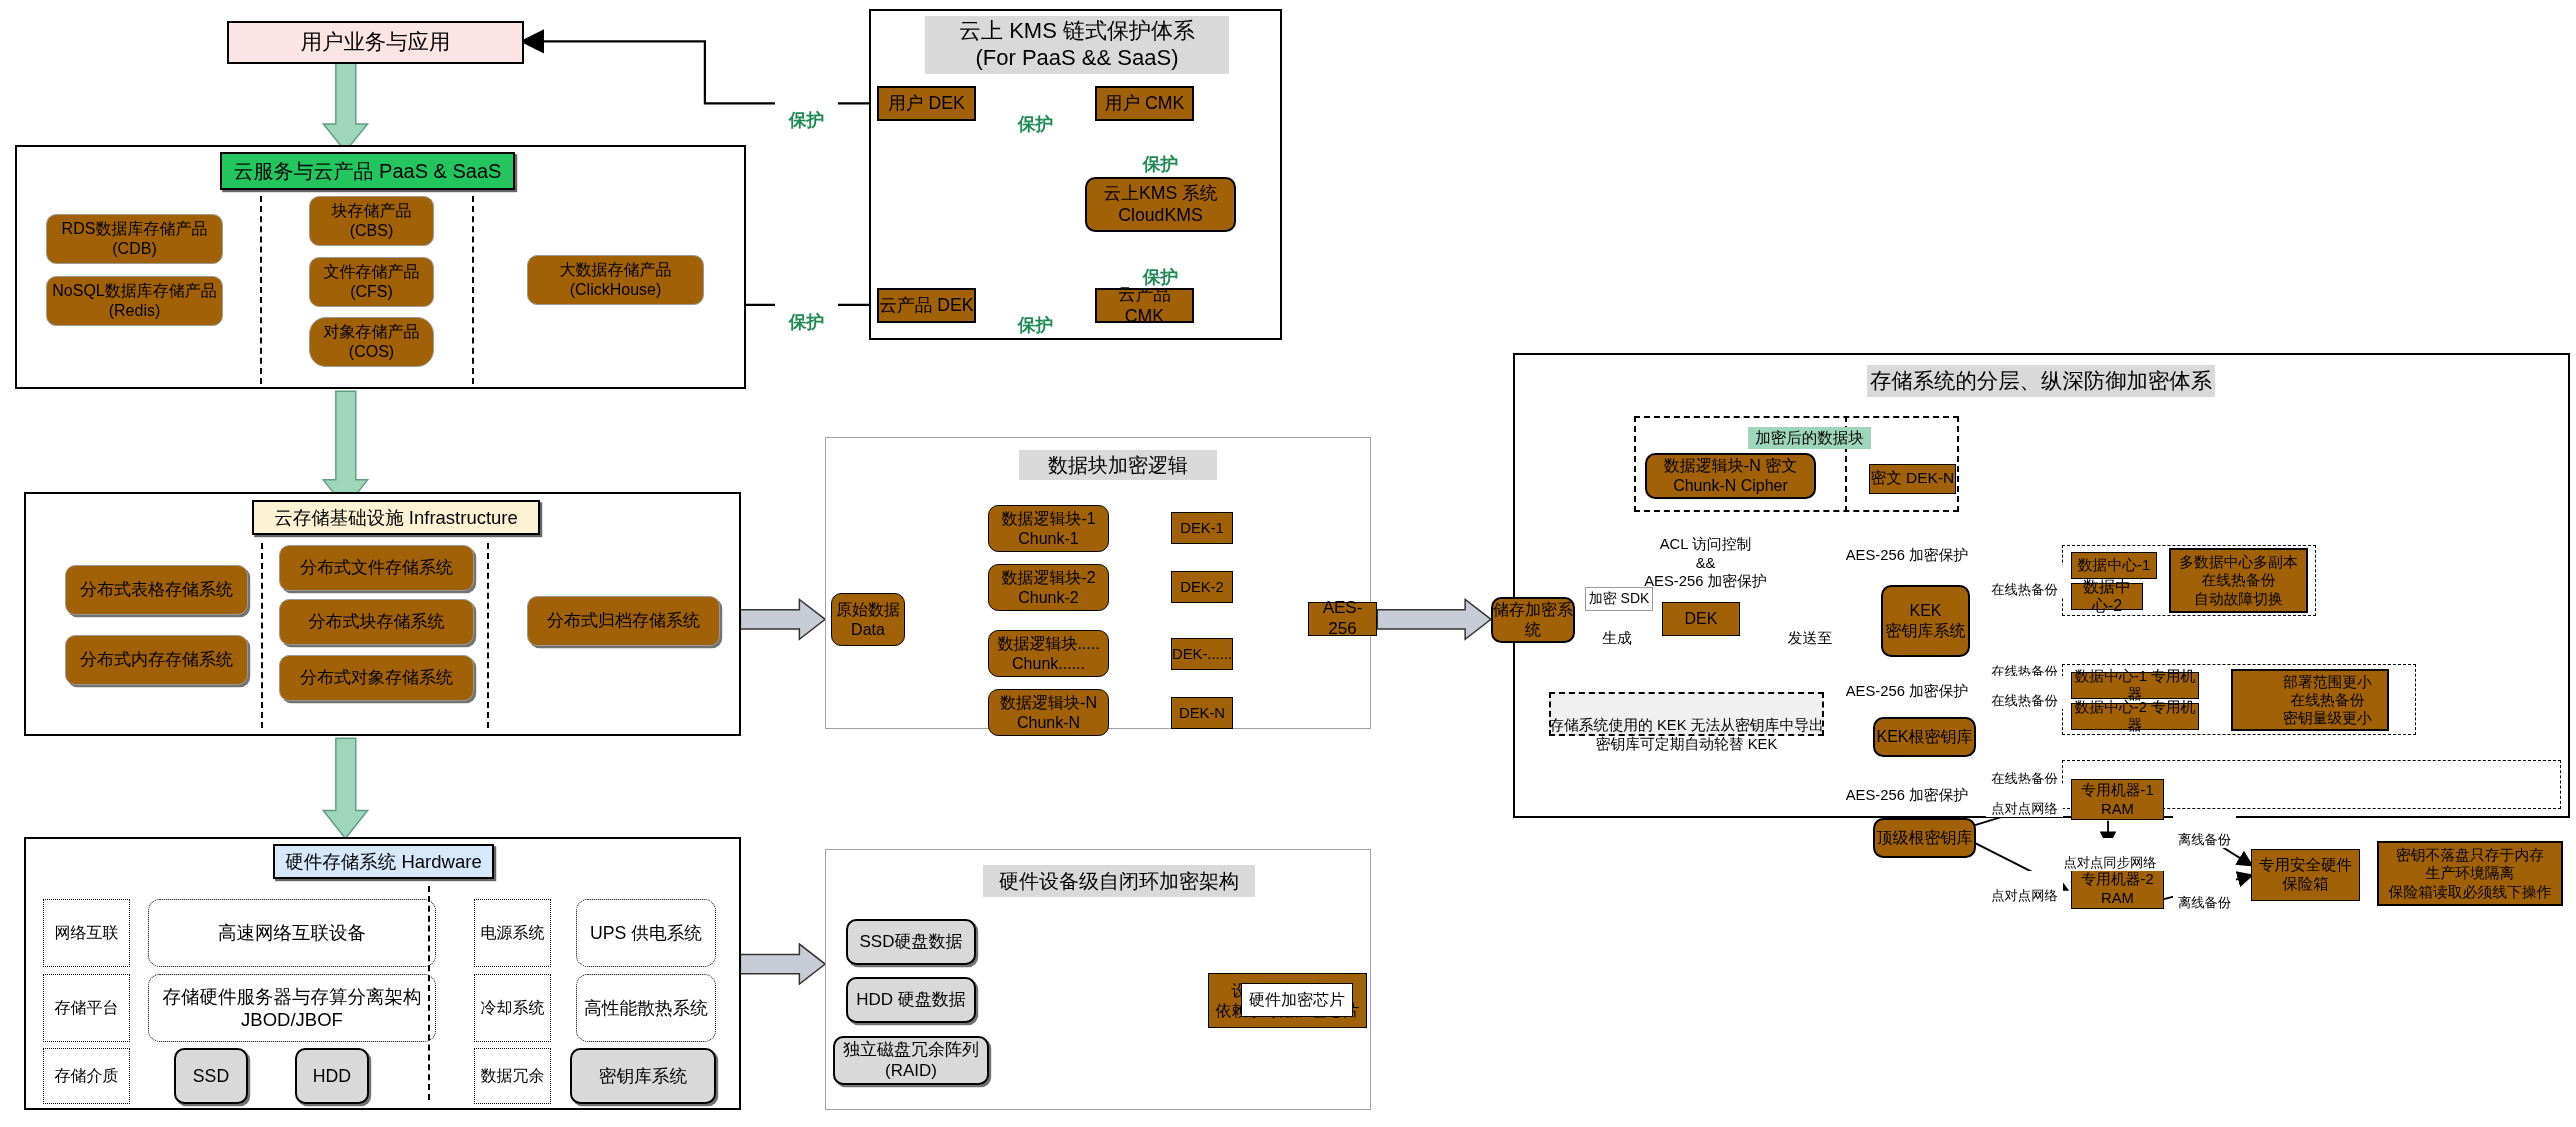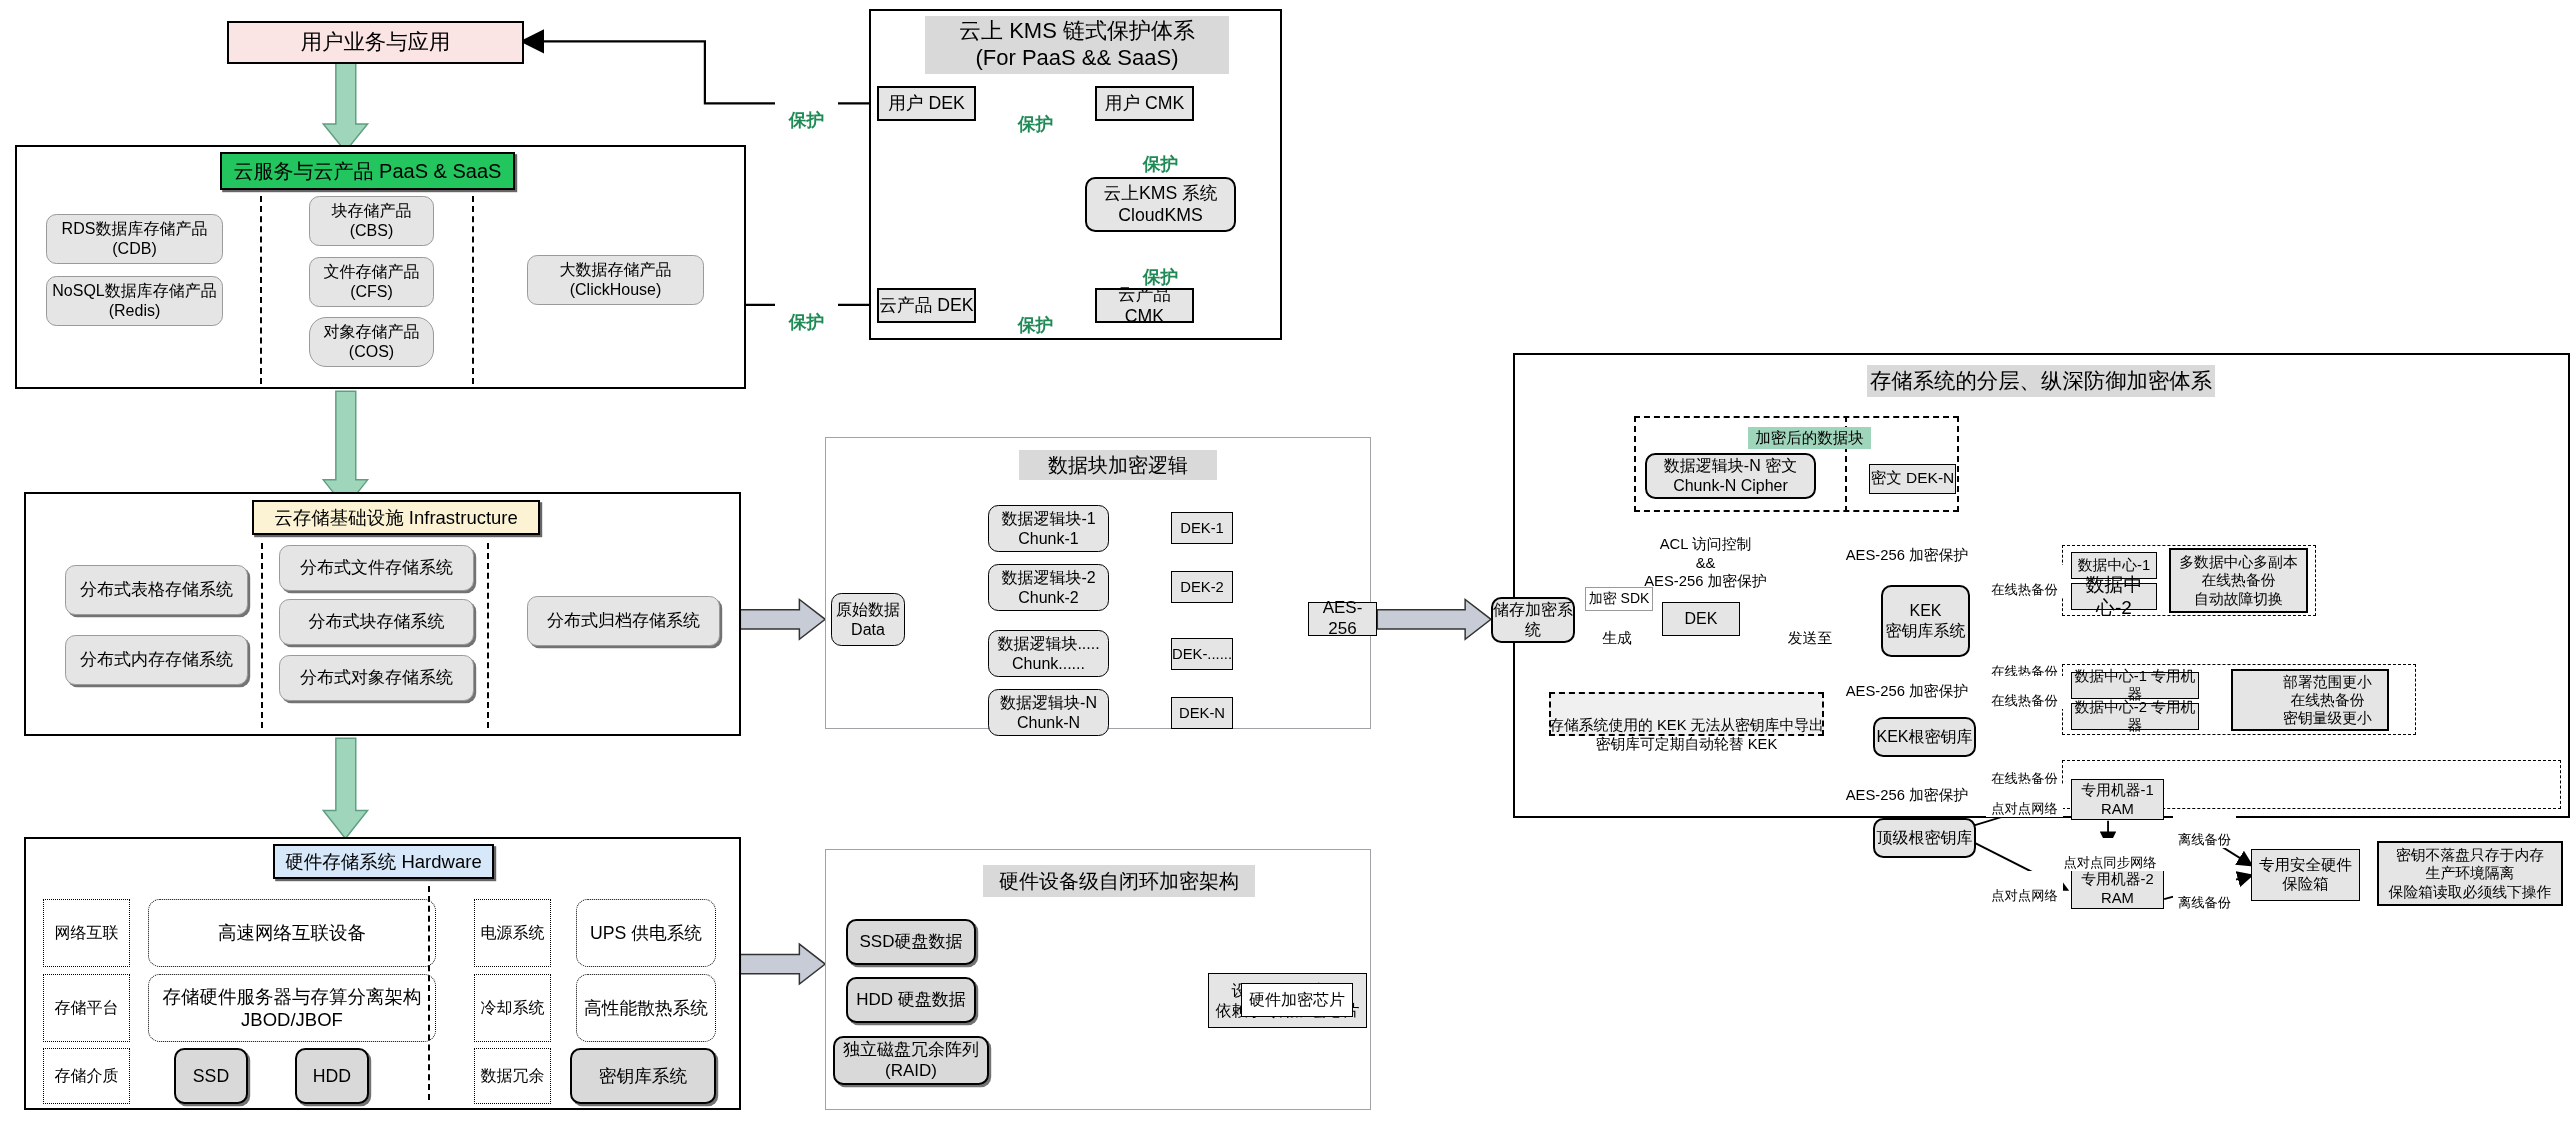--- a/index.html
+++ b/index.html
@@ -2,21 +2,21 @@
 <html style="font-size:11.8px"><head>
 <meta charset="utf-8">
 <style>
   html,body{margin:0;padding:0;background:#fff;}
   body{width:2576px;height:1128px;position:relative;
        font-family:"Liberation Sans","DejaVu Sans",sans-serif;color:#000;}
   #stage{position:absolute;left:0;top:0;width:2576px;height:1128px;overflow:hidden;}
   .abs{position:absolute;box-sizing:border-box;}
   
   .node{position:absolute;box-sizing:border-box;display:flex;align-items:center;
-        justify-content:center;text-align:center;line-height:1.22;background:#e5e5e5;
+        justify-content:center;text-align:center;line-height:1.22;background:#a16207;
         border:1.5px solid #000;white-space:pre-line;}
   .rnd{border-radius:10.3px;}
   .shadow{box-shadow:2.2px 2.2px 0 rgba(0,0,0,.55);}
   .thick{border-width:2.2px;}
   .grayfill{background:#d9d9d9;}
   .grayborder{border-color:#9a9a9a;}
   
   .panel{position:absolute;box-sizing:border-box;border:2.2px solid #000;background:#fff;}
   .panel-soft{position:absolute;box-sizing:border-box;border:1.5px solid #9fa3a8;background:#fff;}
   .dashbox{position:absolute;box-sizing:border-box;border:2.2px dashed #000;background:transparent;}
@@ -338,21 +338,21 @@
   <div class="node rnd thick" style="left:1873px;top:717px;width:103px;height:40px;font-size:16px;">
     <span>KEK根密钥库</span></div>
   <div class="lbl" style="left:1831px;top:768px;width:152px;font-size:14.8px;">
     <span>AES-256 加密保护</span></div>
   <div class="node rnd thick" style="left:1873px;top:818px;width:103px;height:40px;font-size:16px;">
     <span>顶级根密钥库</span></div>
 
   <div class="dashbox-thin" style="left:2062px;top:545px;width:254px;height:71px;"></div>
   <div class="node" style="left:2071px;top:552px;width:86px;height:26.6px;font-size:14.8px;border-width:1.5px;">
     <span>数据中心-1</span></div>
-  <div class="node" style="left:2071px;top:583px;width:86px;height:26.6px;font-size:19px;border-width:1.5px;">
+  <div class="node" style="left:2071px;top:583px;width:72px;height:26.6px;font-size:16px;border-width:1.5px;">
     <span>数据中心-2</span></div>
   <div class="lbl" style="left:1986px;top:565px;width:77px;font-size:13.3px;background:#fff;">
     <span>在线热备份</span></div>
   <div class="lbl" style="left:1986px;top:647px;width:77px;font-size:13.3px;background:#fff;">
     <span>在线热备份</span></div>
   <div class="node thick" style="left:2169px;top:548px;width:139px;height:65px;font-size:14.8px;">
     <span>多数据中心多副本
 在线热备份
 自动故障切换</span></div>
 

